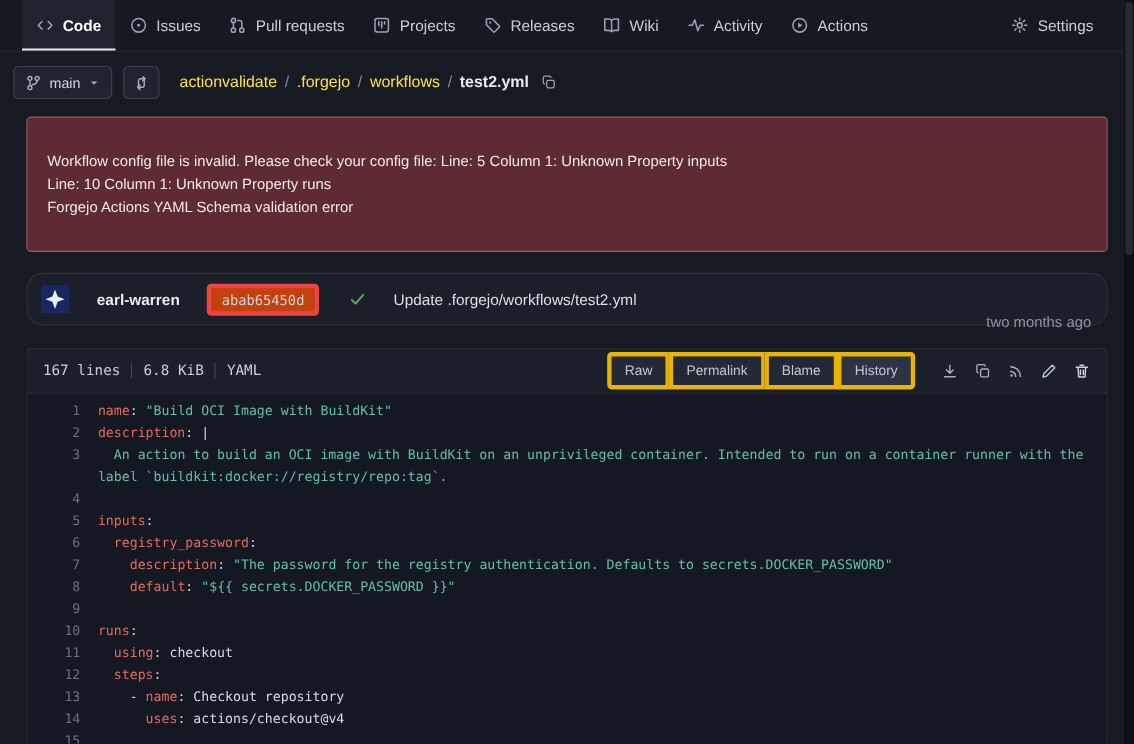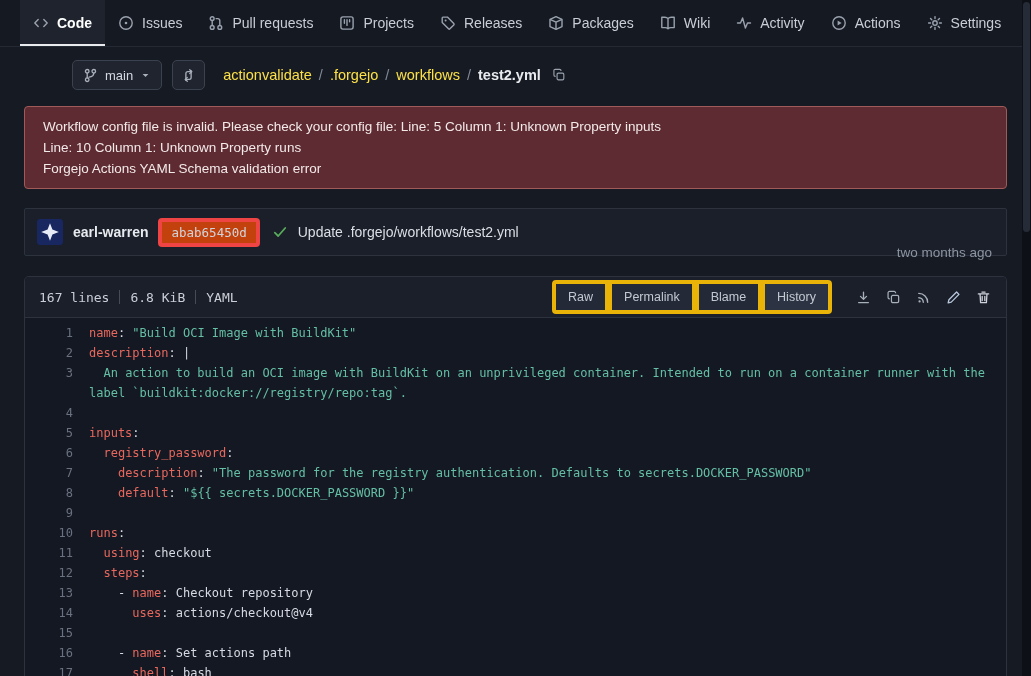--- a/index.html
+++ b/index.html
@@ -12,40 +12,40 @@
   .nav-items { display:flex; align-items:stretch; }
   .nav-item { display:flex; align-items:center; gap:8px; padding:0 13px;
     color:#c9ced6; font-size:14px; cursor:pointer; white-space:nowrap; }
   .nav-item .ic { width:16px; height:16px; color:#9aa2ae; display:flex; }
   .nav-item.active { background:#1e232d; box-shadow:inset 0 -2px 0 #e8eaee;
     color:#ffffff; font-weight:bold; }
   .nav-item.settings { margin-left:auto; }
   .ic svg { width:100%; height:100%; display:block; }
 
   
-  .repo-head { display:flex; align-items:center; gap:10px; padding:13px 40px 8px;margin-left:32px; }
+  .repo-head { display:flex; align-items:center; gap:10px; padding:13px 12px 8px; }
   .btn { display:flex; align-items:center; gap:7px; height:30px; padding:0 10px;
     background:#20242e; border:1px solid #3b424f; border-radius:5px; color:#d3d7df;
     font-size:13px; font-family:inherit; cursor:pointer; }
   .btn .ic { width:15px; height:15px; color:#a9b0bc; display:flex; }
   .branch-btn .caret { width:11px; height:11px; }
   .icon-btn { padding:0 8px; }
   .breadcrumb { display:flex; align-items:center; gap:7px; font-size:14.5px; margin-left:8px; }
   .crumb.link { color:#fde047; cursor:pointer; }
   .crumb.current { color:#e9ebef; font-weight:600; }
   .sep { color:#828a98; }
   .copy-path { width:14px; height:14px; color:#9aa2ae; display:flex; cursor:pointer; margin-left:4px; }
 
   
   .error-banner { margin:8px 24px 0; background:#5d2b31; border:1px solid #a05a58;
-    border-radius:4px; padding:9px 18px; color:#f3e9e9; font-size:13.5px; line-height:21px; }
+    border-radius:4px; padding:29px 18px; color:#f3e9e9; font-size:13.5px; line-height:21px; }
 
   
   .commit-bar { margin:19px 24px 0; background:#1a1f29; border:1px solid #2c323e;
-    border-radius:2px; height:48px; display:flex; align-items:center; gap:10px; padding:0 14px 0 12px; }
+    border-radius:15px; height:48px; display:flex; align-items:center; gap:25px; padding:0 14px 0 12px; }
   .avatar { width:26px; height:26px; border-radius:3px; overflow:hidden; display:flex; cursor:pointer; }
   .avatar svg { width:100%; height:100%; display:block; }
   .author { font-weight:bold; color:#e7eaee; font-size:14px; cursor:pointer; }
   .sha { font-family:"DejaVu Sans Mono", monospace; font-size:12.5px; color:#d0d5dd;
     background:#c2410c; border:4px solid #ef4444; border-radius:4px; padding:3px 9px; cursor:pointer; }
   .check { width:16px; height:16px; color:#57ab5a; display:flex; margin-left:2px; }
   .msg { color:#dcdfe5; font-size:14px; cursor:pointer; }
   .time { margin-left:auto; color:#8d95a2; font-size:13.5px;margin-top:40px; }
 
   
@@ -131,29 +131,20 @@
         </div>
         <div class="nav-item" data-name="tab-releases">
           <span class="ic" data-name="releases-icon">
             <svg viewBox="0 0 16 16" fill="none" stroke="currentColor" stroke-width="1.4" stroke-linejoin="round">
               <path d="M2.2 2.9a.8.8 0 0 1 .8-.8h4.4l6.4 6.4a1 1 0 0 1 0 1.4l-3.9 3.9a1 1 0 0 1-1.4 0L2.2 7.4z"></path>
               <circle cx="5.6" cy="5.6" r="1" fill="currentColor" stroke="none"></circle>
             </svg>
           </span>
           <span data-name="tab-label">Releases</span>
         </div>
-        <div class="nav-item" data-name="tab-packages">
-          <span class="ic" data-name="packages-icon">
-            <svg viewBox="0 0 16 16" fill="none" stroke="currentColor" stroke-width="1.4" stroke-linejoin="round">
-              <path d="M8 1.6 14 4.4v7.2L8 14.4 2 11.6V4.4z"></path>
-              <path d="M2 4.4l6 2.8 6-2.8M8 7.2v7"></path>
-            </svg>
-          </span>
-          <span data-name="tab-label">Packages</span>
-        </div>
         <div class="nav-item" data-name="tab-wiki">
           <span class="ic" data-name="wiki-icon">
             <svg viewBox="0 0 16 16" fill="none" stroke="currentColor" stroke-width="1.4" stroke-linejoin="round">
               <path d="M8 3.6C7.3 2.7 6.2 2.2 4.9 2.2H1.8v10.4h3.4c1.1 0 2.1.5 2.8 1.2.7-.7 1.7-1.2 2.8-1.2h3.4V2.2h-3.1c-1.3 0-2.4.5-3.1 1.4zM8 3.6v10.2"></path>
             </svg>
           </span>
           <span data-name="tab-label">Wiki</span>
         </div>
         <div class="nav-item" data-name="tab-activity">
           <span class="ic" data-name="activity-icon">

